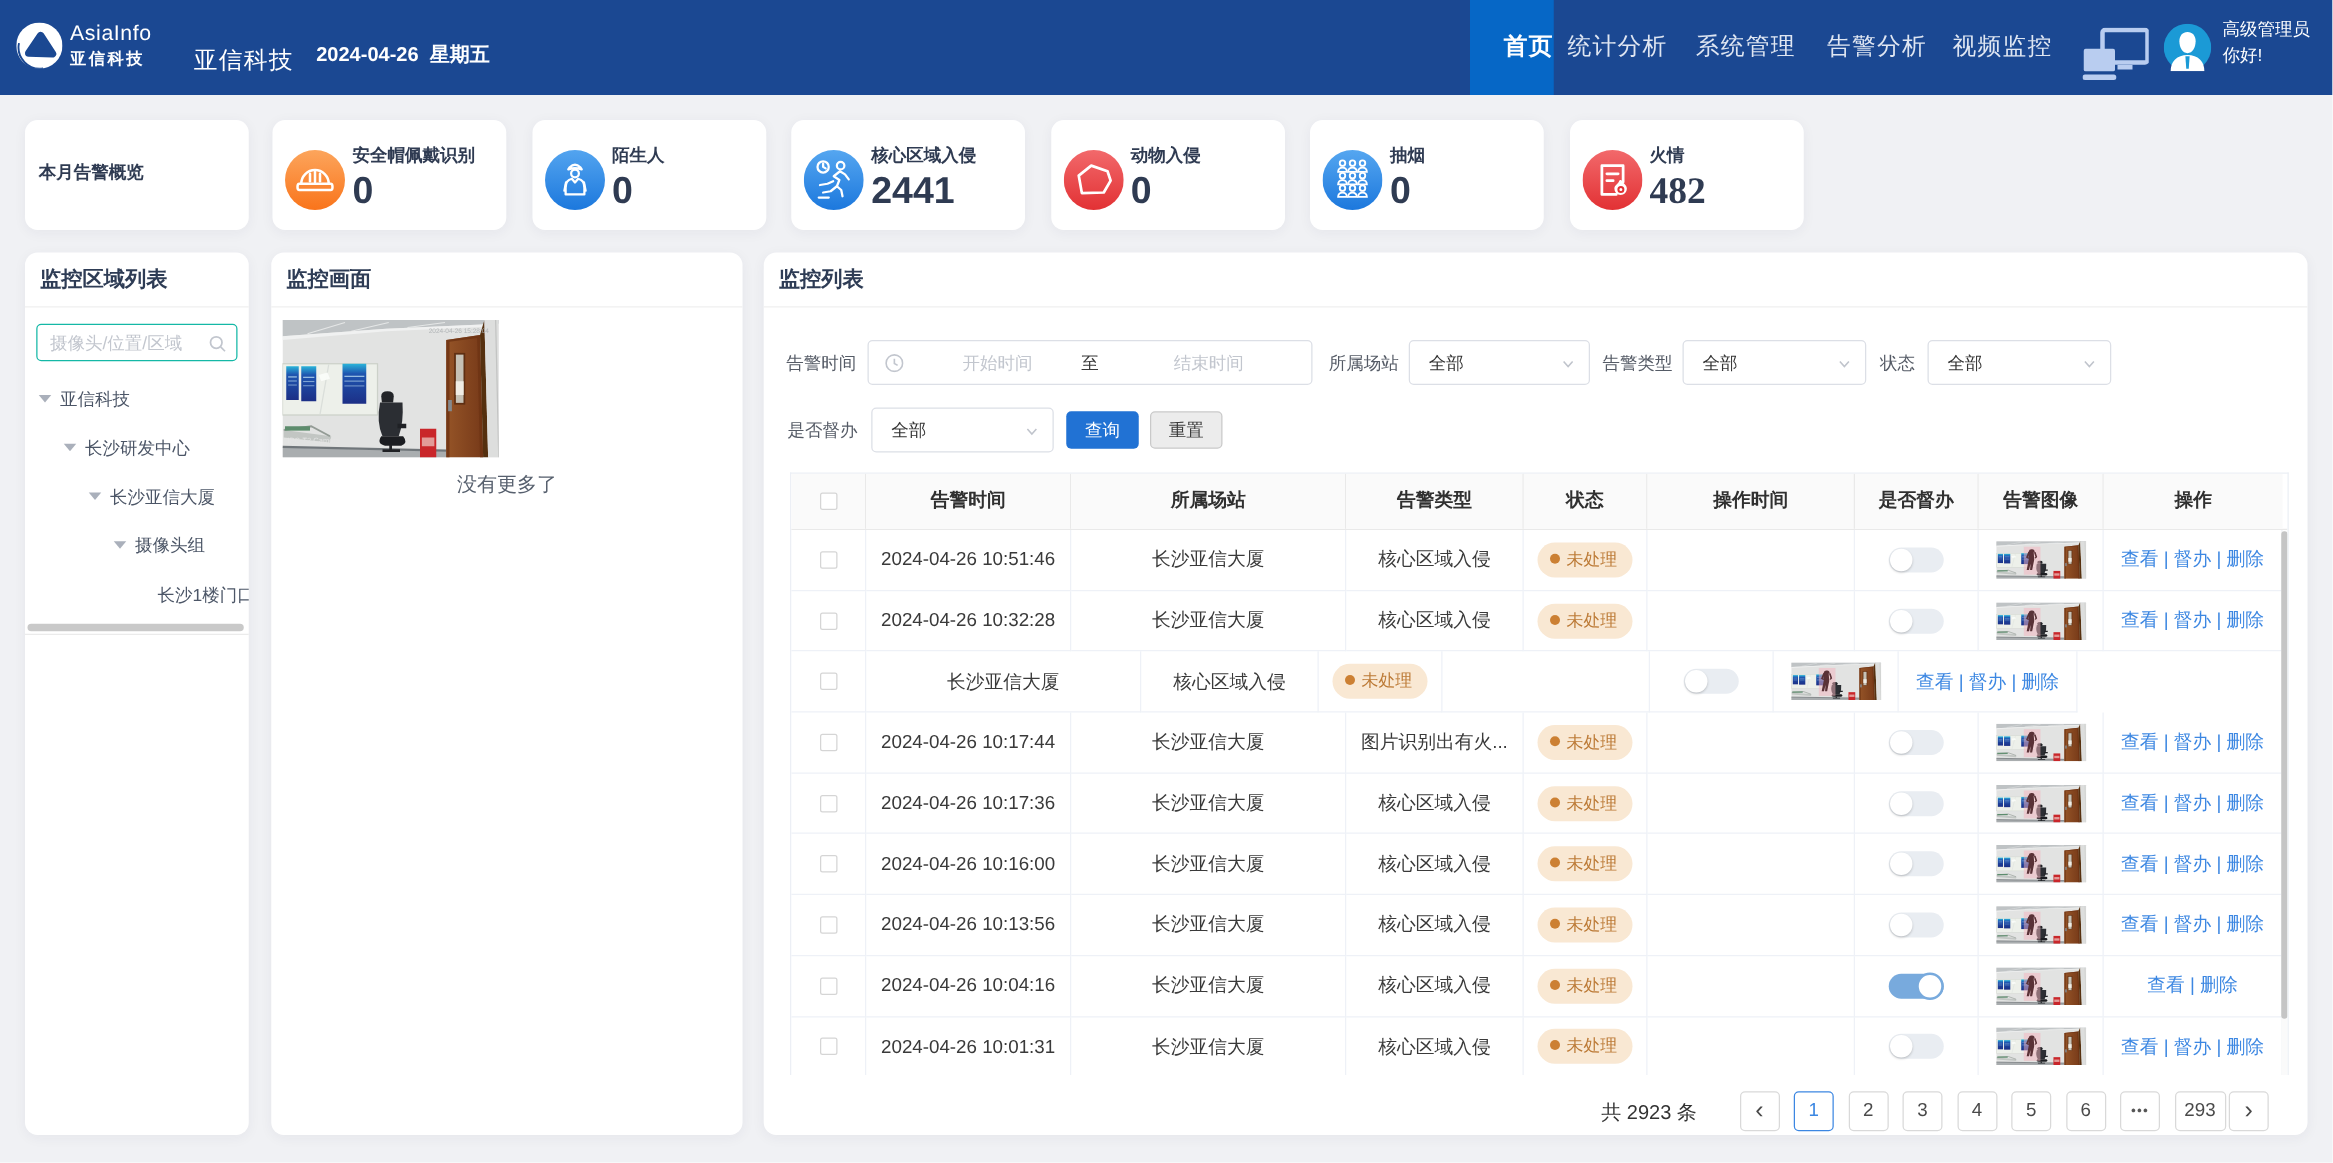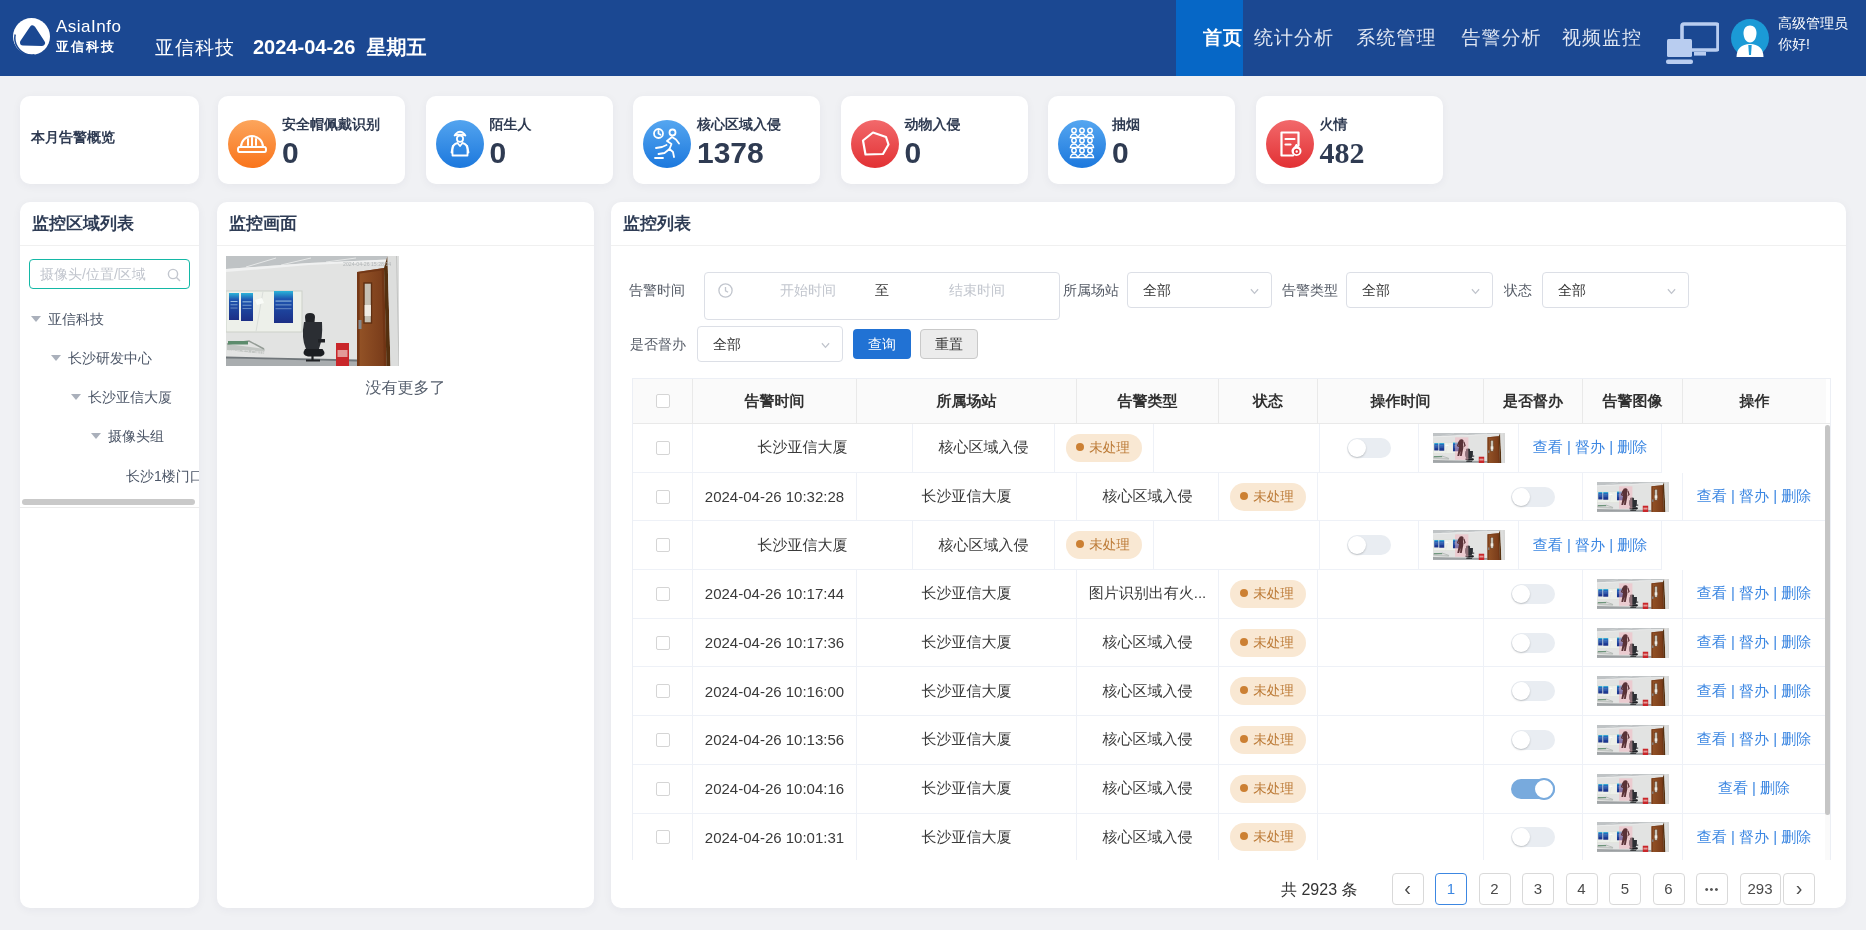--- a/index.html
+++ b/index.html
@@ -40,21 +40,21 @@
 
 <div class="header">
   <svg class="abs" style="left:13px;top:18px" width="37" height="37" viewBox="0 0 37 37">
     <circle cx="18.5" cy="18.5" r="18.5" fill="#fff"></circle>
     <path d="M19.5 10.5 L29 25 L10 24.5 Z" fill="#1b4892" stroke="#1b4892" stroke-width="6" stroke-linejoin="round"></path>
     <path d="M2.2 16.5 A 17 17 0 0 0 21.5 36.7" stroke="#1b4892" stroke-width="1.5" fill="none"></path>
   </svg>
   <div class="abs" style="left:56px;top:17px;color:#fff;font-size:17px;letter-spacing:0.5px;">AsiaInfo</div>
   <div class="abs" style="left:56px;top:38px;color:#fff;font-size:13px;font-weight:bold;letter-spacing:2px;">亚信科技</div>
   <div class="abs" style="left:155px;top:35px;color:#fff;font-size:19px;letter-spacing:1px;">亚信科技</div>
-  <div class="abs" style="left:253px;top:34px;color:#fff;font-size:20px;font-weight:bold;">2024-04-26&nbsp; 星期五</div>
+  <div class="abs" style="left:253px;top:34px;color:#fff;font-size:16px;font-weight:bold;">2024-04-26&nbsp; 星期五</div>
   <div class="abs" style="left:1176px;top:0;width:67px;height:76px;background:#0667c6;"></div>
   <div class="nav-item" style="left:1176px;width:67px;color:#fff;font-weight:bold;text-align:right;">首页</div>
   <div class="nav-item" style="left:1253px;width:82px;">统计分析</div>
   <div class="nav-item" style="left:1355px;width:83px;">系统管理</div>
   <div class="nav-item" style="left:1460px;width:83px;">告警分析</div>
   <div class="nav-item" style="left:1560px;width:84px;">视频监控</div>
   <svg class="abs" style="left:1666px;top:22px" width="53" height="42" viewBox="0 0 53 42">
     <rect x="16" y="2" width="36" height="26" rx="2" fill="none" stroke="#b9cdf0" stroke-width="3.6"></rect>
     <rect x="28" y="30" width="12" height="3.6" fill="#b9cdf0"></rect>
     <rect x="1" y="17" width="25" height="18" rx="1.5" fill="#b9cdf0"></rect>
@@ -122,21 +122,21 @@
   <g stroke="#fff" stroke-width="1.8" fill="none" stroke-linecap="round" stroke-linejoin="round">
     <circle cx="15.5" cy="13.5" r="4.5"></circle>
     <path d="M15.5 10.8 v2.7 l2 1.2"></path>
     <circle cx="29.5" cy="12.5" r="3"></circle>
     <path d="M24 21 l5 -4 l4 2.5 l3 4 M24 21 l4.5 3 l-2 5"></path>
     <path d="M13 28 l6 -1 l4.5 -2 M26.5 29 l-5 4 l-6 1 M26.5 29 l3.5 3 l1 5"></path>
     <path d="M12 38 h8"></path>
   </g>
       </svg></div>
     <div class="clabel">核心区域入侵</div>
-    <div class="cnum">1378</div>
+    <div class="cnum">2441</div>
   </div>
 <div class="card" style="left:840.5px;width:187px;">
     <div class="cicon"><svg width="48" height="48" viewBox="0 0 48 48">
   <defs>
           <linearGradient id="g4" x1="0" y1="0" x2="0" y2="1">
             <stop offset="0" stop-color="#f2696b"></stop>
             <stop offset="1" stop-color="#e23134"></stop>
           </linearGradient>
         </defs>
   <circle cx="24" cy="24" r="24" fill="url(#g4)"></circle>
@@ -278,21 +278,21 @@
         <path d="M170.5 0 L173 110" stroke="#c3c4c3" stroke-width="1" fill="none"></path>
         <text x="117" y="10" font-size="5.2" fill="#b2b6b8" font-family="Liberation Sans">2024-04-26 15:28:04</text>
         <text x="4" y="98" font-size="6" fill="#e4e4e4" font-family="Liberation Sans">IPC-T2 Camera</text>
       </svg></div>
   <div class="abs" style="left:0;top:176px;width:377px;text-align:center;font-size:16px;color:#57606e;">没有更多了</div>
 </div>
 
 <div class="panel abs" style="left:611px;top:202px;width:1235px;height:706px;">
   <div class="ptitle">监控列表</div>
   <div class="flabel" style="left:18px;top:70px;">告警时间</div>
-  <div class="abs" style="left:93px;top:70px;width:356px;height:48px;border:1px solid #dcdfe6;border-radius:4px;text-decoration:underline;">
+  <div class="abs" style="left:83px;top:70px;width:356px;height:36px;border:1px solid #dcdfe6;border-radius:4px;text-decoration:underline;">
      <svg style="position:absolute;left:13px;top:10px" width="15" height="15" viewBox="0 0 15 15">
         <circle cx="7.5" cy="7.5" r="6.6" fill="none" stroke="#c2c6ce" stroke-width="1.3"></circle>
         <path d="M7.5 4 v3.8 l2.6 1.5" stroke="#c2c6ce" stroke-width="1.3" fill="none"></path>
       </svg>
      <span style="position:absolute;left:75px;top:0;line-height:34px;font-size:14px;color:#c2c6ce;">开始时间</span>
      <span style="position:absolute;left:170px;top:0;line-height:34px;font-size:14px;color:#3a3a3a;">至</span>
      <span style="position:absolute;left:244px;top:0;line-height:34px;font-size:14px;color:#c2c6ce;">结束时间</span>
   </div>
   <div class="flabel" style="left:452px;top:70px;">所属场站</div>
   <div class="sel" style="left:516px;top:70px;width:145px;">全部<svg class="arr" viewBox="0 0 10 10">
@@ -325,20 +325,21 @@
         <div class="thead-cell" style="width:166px;">操作时间</div>
         <div class="thead-cell" style="width:99px;">是否督办</div>
         <div class="thead-cell" style="width:100px;">告警图像</div>
         <div class="thead-cell" style="width:143px;border-right:none;">操作</div>
       </div>
       <div style="position:relative;height:437px;">
         <div style="display:flex;height:48.7px;">
           <div class="tcell" style="width:60px;">
             <div class="chk"></div>
           </div>
+          <div class="tcell" style="width:164px;">2024-04-26 10:51:46</div>
           <div class="tcell" style="width:220px;">长沙亚信大厦</div>
           <div class="tcell" style="width:142px;">核心区域入侵</div>
           <div class="tcell" style="width:99px;">
             <span class="pill"><span class="dot"></span>未处理</span>
           </div>
           <div class="tcell" style="width:166px;"></div>
           <div class="tcell" style="width:99px;">
             <div class="toggle">
               <div class="knob"></div>
             </div>

